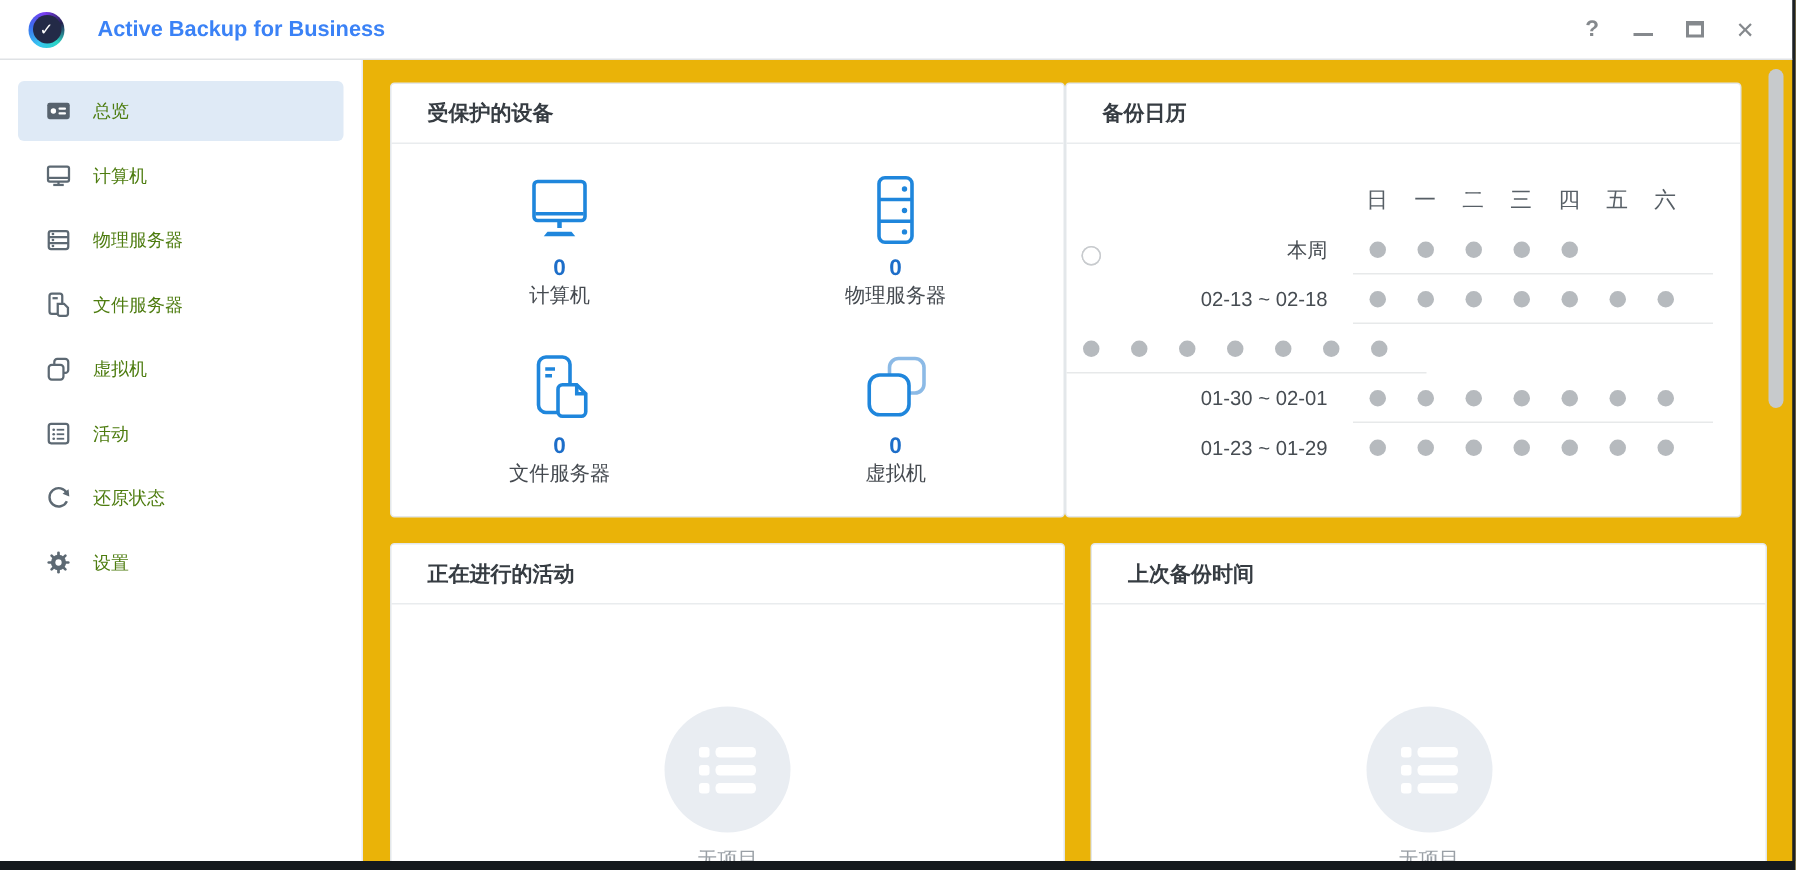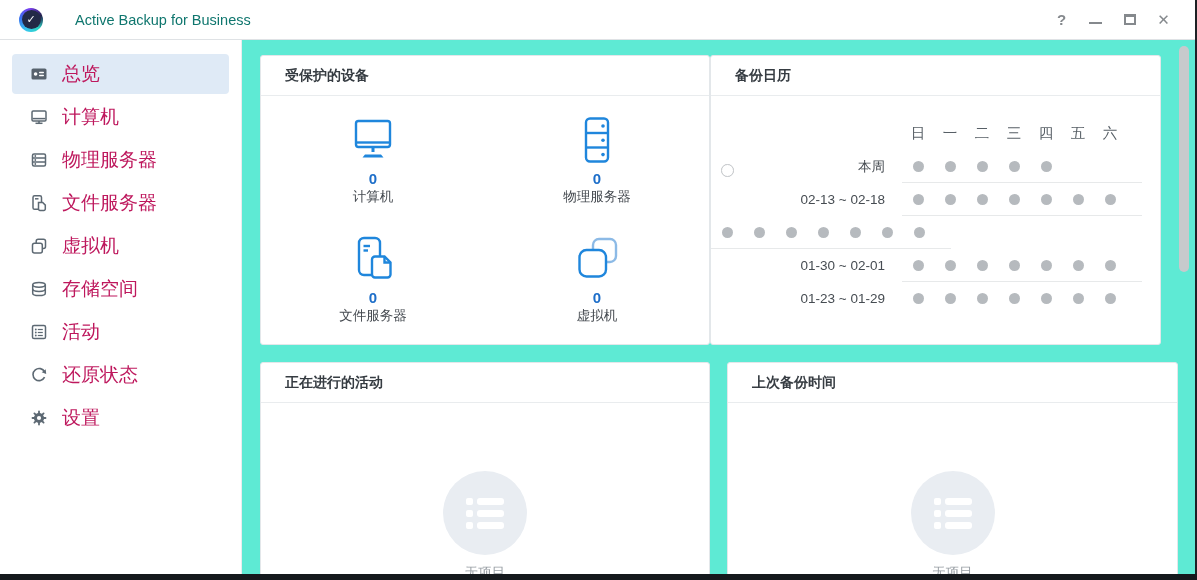--- a/index.html
+++ b/index.html
@@ -8,41 +8,41 @@
   .right-edge { position:absolute; top:0; right:0; width:2px; height:574px; background:#1d2125; z-index:30; }
 
   
   .titlebar { position:absolute; top:0; left:0; width:1195px; height:40px; background:#ffffff;
               border-bottom:1px solid #dfe2e5; display:flex; align-items:center; z-index:10; }
   .logo { width:24px; height:24px; border-radius:50%; margin-left:19px; position:relative;
           background:conic-gradient(from 210deg,#37c5f0,#3b6ff0,#7a3cf0,#23214d,#2bd4c4,#37c5f0); }
   .logo-inner { position:absolute; top:2.5px; left:2.5px; width:19px; height:19px; border-radius:50%;
                 background:#232a47; color:#ffffff; font-size:11px; font-weight:bold;
                 display:flex; align-items:center; justify-content:center; }
-  .app-title { margin-left:32px; font-size:14.5px; font-weight:normal; color:#0f766e; }
+  .app-title { margin-left:22px; font-size:14.5px; font-weight:bold; color:#3b82f6; }
   .win-controls { margin-left:auto; display:flex; align-items:center; gap:19px; padding-right:24px; }
   .ctrl { width:15px; height:15px; display:flex; align-items:center; justify-content:center;
           color:#85898d; cursor:pointer; }
   .ctrl-help { font-size:15px; font-weight:bold; }
   .ctrl-min-bar { width:13px; height:2px; background:#85898d; margin-top:6px; }
   .ctrl-max-box { width:12px; height:11px; border:2px solid #85898d; border-top-width:3px; }
   .ctrl-close { font-size:15px; }
 
   
   .sidebar { position:absolute; top:40px; left:0; width:242px; height:534px; background:#ffffff;
              border-right:1px solid #eaecee; padding-top:14px; }
   .side-item { display:flex; align-items:center; height:40px; margin:0 12px 3px 12px; border-radius:4px;
                padding-left:18px; cursor:pointer; }
   .side-item.selected { background:#dfeaf6; }
   .side-item .s-icon { width:18px; height:18px; flex:0 0 18px; }
-  .side-item .s-label { margin-left:14px; font-size:19px; color:#be185d; }
+  .side-item .s-label { margin-left:14px; font-size:12px; color:#4d7c0f; }
 
   
   .content { position:absolute; top:40px; left:242px; width:953px; height:534px;
-             background:#5eead4; overflow:hidden; }
+             background:#eab308; overflow:hidden; }
   .card { position:absolute; background:#ffffff; border:1px solid #e3e7ea; border-radius:3px; }
   .card-head { height:40px; border-bottom:1px solid #e9ecee; display:flex; align-items:center; }
   .card-title { padding-left:24px; font-size:14px; font-weight:bold; color:#363c42; }
   .card-devices { left:18px; top:15px; width:450px; height:290px; }
   .card-calendar { left:468px; top:15px; width:451px; height:290px; }
   .card-activities { left:18px; top:322px; width:450px; height:290px; }
   .card-lastbackup { left:485px; top:322px; width:451px; height:290px; }
 
   
   .devices { display:grid; grid-template-columns:1fr 1fr; padding-top:20px; }
@@ -146,30 +146,20 @@
       <span class="s-label">文件服务器</span>
     </div>
     <div class="side-item">
       <span class="s-icon">
         <svg width="18" height="18" viewBox="0 0 18 18" fill="none" stroke="#5d6973" stroke-width="1.5">
             <rect x="6.2" y="2.3" width="9.3" height="9.3" rx="2"></rect>
             <rect x="2.5" y="6.2" width="9.8" height="9.8" rx="2" fill="#ffffff"></rect>
           </svg>
       </span>
       <span class="s-label">虚拟机</span>
-    </div>
-    <div class="side-item">
-      <span class="s-icon">
-        <svg width="18" height="18" viewBox="0 0 18 18" fill="none" stroke="#5d6973" stroke-width="1.5">
-            <ellipse cx="9" cy="4.8" rx="6.3" ry="2.4"></ellipse>
-            <path d="M2.7 4.8 v8.4 a6.3 2.4 0 0 0 12.6 0 v-8.4"></path>
-            <path d="M2.7 9 a6.3 2.4 0 0 0 12.6 0"></path>
-          </svg>
-      </span>
-      <span class="s-label">存储空间</span>
     </div>
     <div class="side-item">
       <span class="s-icon">
         <svg width="18" height="18" viewBox="0 0 18 18" fill="none" stroke="#5d6973" stroke-width="1.5">
             <rect x="2.5" y="2.5" width="13" height="13" rx="1.6"></rect>
             <circle cx="5.8" cy="6.5" r=".9" fill="#5d6973" stroke="none"></circle>
             <circle cx="5.8" cy="9.5" r=".9" fill="#5d6973" stroke="none"></circle>
             <circle cx="5.8" cy="12.5" r=".9" fill="#5d6973" stroke="none"></circle>
             <rect x="7.8" y="5.9" width="5" height="1.2" fill="#5d6973" stroke="none"></rect>
             <rect x="7.8" y="8.9" width="5" height="1.2" fill="#5d6973" stroke="none"></rect>

